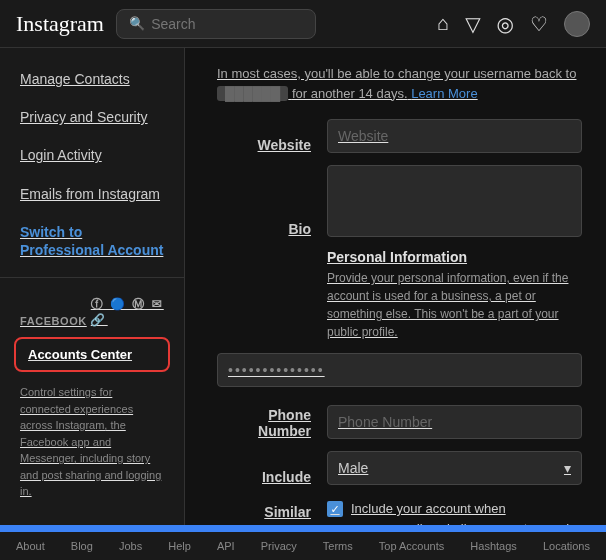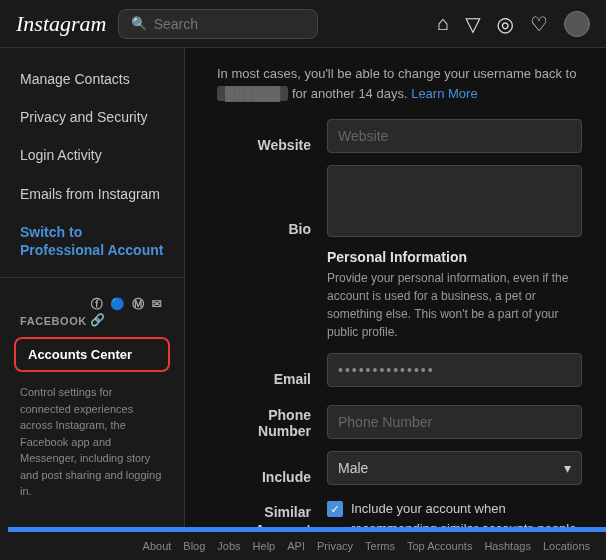--- a/index.html
+++ b/index.html
@@ -24,21 +24,20 @@
       padding: 0 16px;
       gap: 12px;
       position: fixed;
       top: 0; left: 0; right: 0;
       z-index: 100;
     }
     .logo {
       font-family: Georgia, serif;
       font-size: 22px;
       color: #fff;
-      font-style: italic;
       flex-shrink: 0;
     }
     .search-box {
       display: flex;
       align-items: center;
       background: #2a2a2a;
       border: 1px solid #444;
       border-radius: 8px;
       padding: 6px 12px;
       flex: 1;
@@ -70,20 +69,21 @@
       border-radius: 50%;
       background: #555;
       border: 1px solid #777;
     }
 
     
     .main-layout {
       display: flex;
       margin-top: 48px;
       height: calc(560px - 48px);
+      text-decoration: underline;
     }
 
     
     .sidebar {
       width: 185px;
       background: #1a1a1a;
       border-right: 1px solid #333;
       padding: 12px 0;
       flex-shrink: 0;
       overflow-y: auto;
@@ -244,27 +244,27 @@
     .similar-acc-text {
       font-size: 13px;
       color: #ccc;
       line-height: 1.5;
     }
     .help-link { color: #4a90d9; text-decoration: none; }
 
     
     .footer {
       position: fixed;
-      bottom: 0; left: 8px; right: 0;
+      bottom: 0; left: 0; right: 0;
       background: #1a1a1a;
-      border-top: 5px solid #3b82f6;
+      border-top: 7px solid #3b82f6;
       padding: 8px 16px;
       display: flex;
       align-items: center;
-      justify-content: flex-end;
+      justify-content: space-between;
       gap: 12px;
       flex-wrap: wrap;
     }
     .footer-link {
       color: #888;
       font-size: 11px;
       text-decoration: none;
       cursor: pointer;
     }
   </style>
@@ -325,21 +325,20 @@
 
     <div class="form-row">
       <div class="form-label"></div>
       <div>
         <div class="personal-info-label">Personal Information</div>
         <div class="personal-info-desc">Provide your personal information, even if the account is used for a business, a pet or something else. This won't be a part of your public profile.</div>
       </div>
     </div>
 
     <div class="form-row">
-      <label class="form-label">Email</label>
       <div class="email-field-value">••••••••••••••</div>
     </div>
 
     <div class="form-row">
       <label class="form-label">Phone Number</label>
       <input class="form-input" type="text" placeholder="Phone Number" style="">
     </div>
 
     <div class="form-row">
       <label class="form-label">Include</label>

